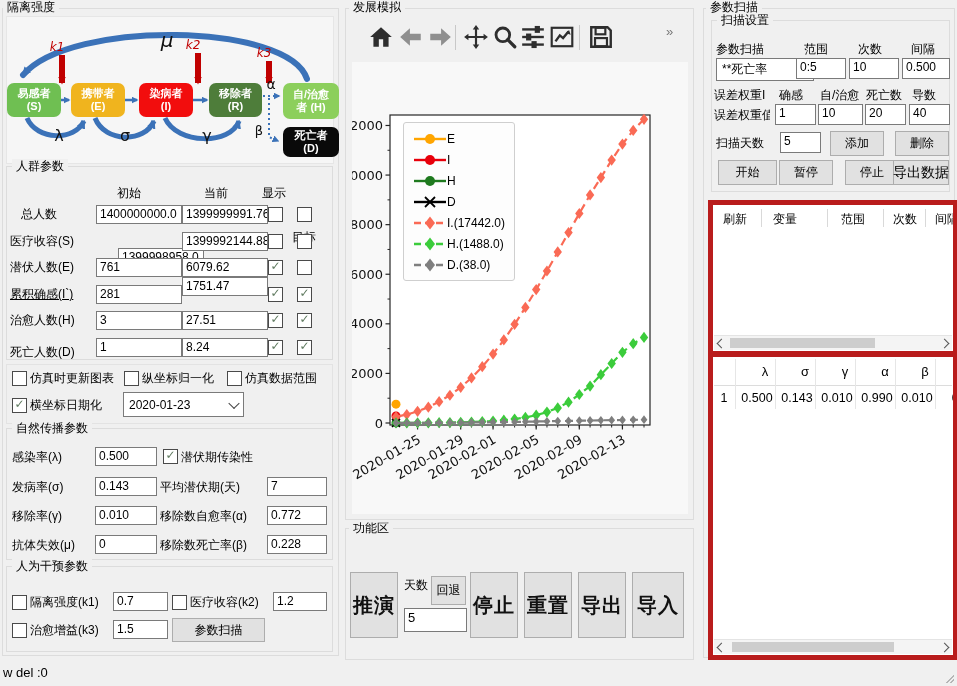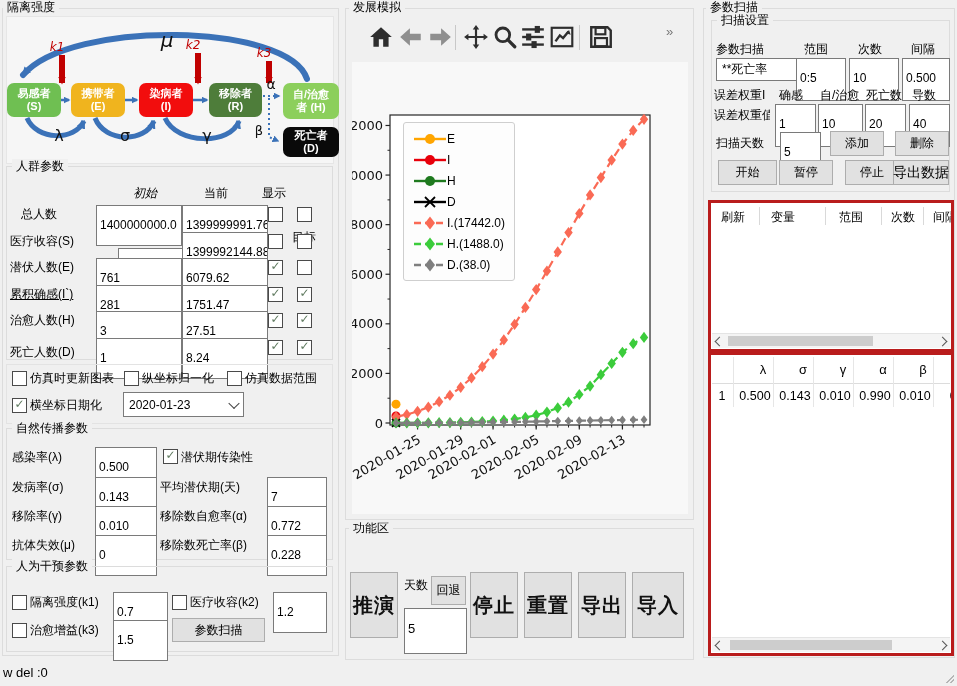--- a/index.html
+++ b/index.html
@@ -3,34 +3,34 @@
 <meta charset="utf-8">
 <style>
   html,body{margin:0;padding:0}
   body{width:957px;height:686px;background:#f0f0f0;position:relative;overflow:hidden;
        font-family:"Liberation Sans","DejaVu Sans",sans-serif;font-size:12px;color:#000}
   .abs{position:absolute}
   .grp{position:absolute;border:1px solid #dcdcdc;background:transparent}
   .gtitle{position:absolute;background:#f0f0f0;padding:0 4px;font-size:12px;line-height:14px;z-index:5;white-space:nowrap}
   .lbl{position:absolute;white-space:nowrap;line-height:15px}
   .inp{position:absolute;background:#fff;border:1px solid #7a7a7a;font-size:12px;line-height:15px;
-       padding:12px 3px;white-space:nowrap;overflow:hidden}
+       padding:1px 3px;white-space:nowrap;overflow:hidden}
   .btn{position:absolute;background:#e1e1e1;border:1px solid #adadad;display:flex;align-items:center;
        justify-content:center;white-space:nowrap;cursor:default}
   .bigbtn{font-size:20px;font-weight:bold;color:#111;letter-spacing:1px}
   .cb{position:absolute;width:13px;height:13px;background:#fff;border:1px solid #4a4a4a;
       font-size:12px;line-height:12px;text-align:center;color:#5f7a5f}
   .cb.on::after{content:"✓";display:block;margin-top:-1px}
   .combo{position:absolute;background:#fff;border:1px solid #7a7a7a;display:flex;align-items:center;
          padding:0 18px 0 5px;font-size:12px;white-space:nowrap;overflow:hidden}
   .combo .chev{position:absolute;right:5px;top:50%;width:7px;height:7px;border-right:1.6px solid #444;
          border-bottom:1.6px solid #444;transform:translateY(-70%) rotate(45deg)}
   .node{position:absolute;border-radius:7px;color:#fff;font-weight:bold;font-size:11px;line-height:13px;
         display:flex;flex-direction:column;align-items:center;justify-content:center;text-align:center}
-  .tbl{position:absolute;background:#fff;border:3px solid #b91c1c;overflow:hidden}
+  .tbl{position:absolute;background:#fff;border:5px solid #b91c1c;overflow:hidden}
   .th{position:absolute;font-size:12px;white-space:nowrap}
   .hscroll{position:absolute;left:1px;right:1px;bottom:1px;height:14px;background:#f4f4f4;border-top:1px solid #e4e4e4}
   .sb-thumb{position:absolute;top:2px;height:10px;background:#cdcdcd}
   .sb-chev{position:absolute;top:4px;width:6px;height:6px;border-right:1.7px solid #555;border-bottom:1.7px solid #555}
   .sb-left{left:4px;transform:rotate(135deg)}
   .sb-right{right:4px;transform:rotate(-45deg)}
   .sep{position:absolute;width:1px;background:#c8c8c8}
   #legend{position:absolute;background:#fdfdfd;border:1px solid #cfcfcf;border-radius:3px;padding:5px 9px;z-index:4}
   .leg-item{display:flex;align-items:center;height:21px}
   .grip{position:absolute;right:3px;bottom:3px;width:8px;height:8px;
@@ -99,42 +99,42 @@
     </div>
     <div class="node" style="left: 276px; top: 110px; width: 56px; height: 30px; background: rgb(10, 10, 10);">
       <div>死亡者</div>
       <div>(D)</div>
     </div>
   </div>
 
 <div class="grp" style="left:6px;top:166px;width:325px;height:192px"></div>
 <div class="gtitle" style="left:12px;top:159px">人群参数</div>
 <div id="pop-area">
-    <div class="lbl" style="left: 133px; top: 186px; font-style: italic;">初始</div>
+    <div class="lbl" style="left: 117px; top: 186px;">初始</div>
     <div class="lbl" style="left: 204px; top: 186px;">当前</div>
     <div class="lbl" style="left: 262px; top: 186px;">显示</div>
     <div class="lbl" style="left: 292px; top: 186px; margin-top: 44px;">目标</div>
     <div class="lbl" style="left: 10px; top: 207px; margin-left: 11px;">总人数</div>
     <div class="inp" style="left: 96px; top: 205px; width: 78px; height: 15px;">1400000000.0</div>
     <div class="inp" style="left: 182px; top: 205px; width: 78px; height: 15px;">1399999991.76</div>
     <div class="cb" style="left: 268px; top: 207px;"></div>
     <div class="cb" style="left: 297px; top: 207px;"></div>
     <div class="lbl" style="left: 10px; top: 234px;">医疗收容(S)</div>
     <div class="inp" style="left: 96px; top: 248px; width: 78px; height: 15px; margin-left: 22px;">1399998958.0</div>
     <div class="inp" style="left: 182px; top: 232px; width: 78px; height: 15px;">1399992144.88</div>
     <div class="cb" style="left: 268px; top: 234px;"></div>
     <div class="cb" style="left: 297px; top: 234px;"></div>
     <div class="lbl" style="left: 10px; top: 260px;">潜伏人数(E)</div>
     <div class="inp" style="left: 96px; top: 258px; width: 78px; height: 15px;">761</div>
     <div class="inp" style="left: 182px; top: 258px; width: 78px; height: 15px;">6079.62</div>
     <div class="cb on" style="left: 268px; top: 260px;"></div>
     <div class="cb" style="left: 297px; top: 260px;"></div>
     <div class="lbl" style="left: 10px; top: 287px; text-decoration: underline;">累积确感(I`)</div>
     <div class="inp" style="left: 96px; top: 285px; width: 78px; height: 15px;">281</div>
-    <div class="inp" style="left: 182px; top: 285px; width: 78px; height: 15px;">1751.47</div>
+    <div class="inp" style="left: 182px; top: 277px; width: 78px; height: 15px;">1751.47</div>
     <div class="cb on" style="left: 268px; top: 287px;"></div>
     <div class="cb on" style="left: 297px; top: 287px;"></div>
     <div class="lbl" style="left: 10px; top: 313px;">治愈人数(H)</div>
     <div class="inp" style="left: 96px; top: 311px; width: 78px; height: 15px;">3</div>
     <div class="inp" style="left: 182px; top: 311px; width: 78px; height: 15px;">27.51</div>
     <div class="cb on" style="left: 268px; top: 313px;"></div>
     <div class="cb on" style="left: 297px; top: 313px;"></div>
     <div class="lbl" style="left: 10px; top: 345px;">死亡人数(D)</div>
     <div class="inp" style="left: 96px; top: 338px; width: 78px; height: 15px;">1</div>
     <div class="inp" style="left: 182px; top: 338px; width: 78px; height: 15px;">8.24</div>

